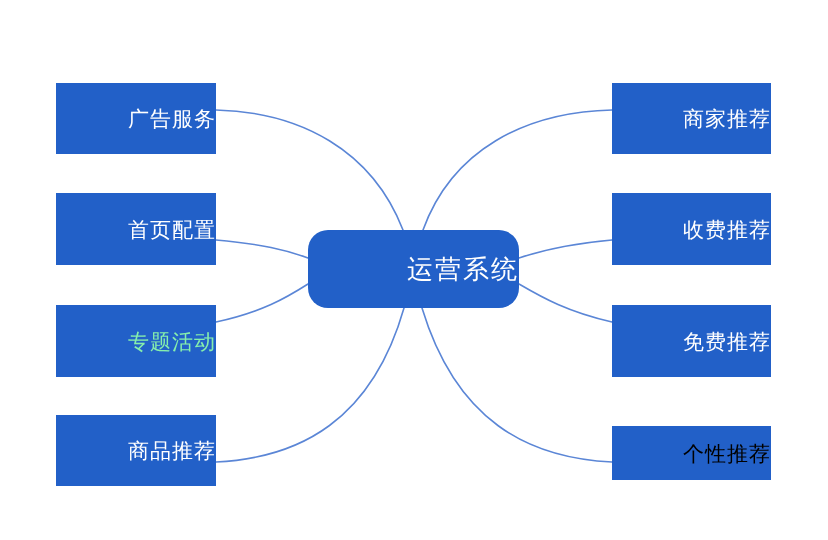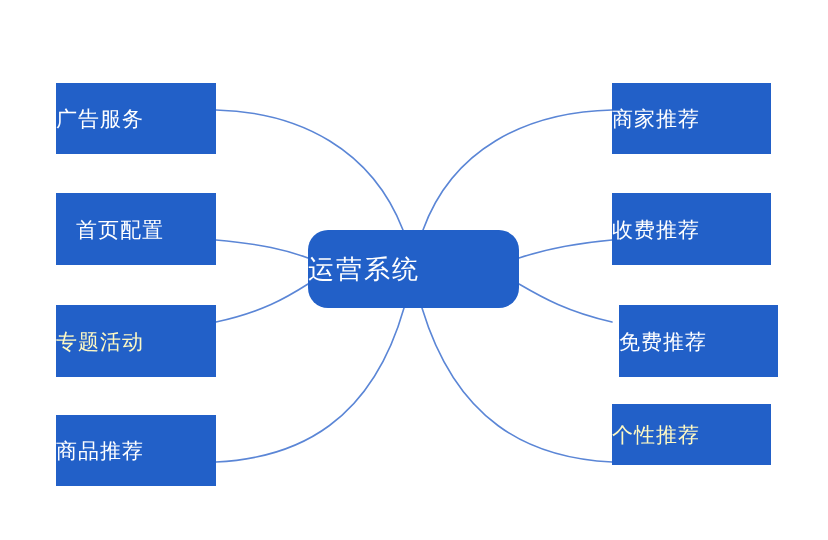--- a/index.html
+++ b/index.html
@@ -26,21 +26,21 @@
     height: 540px;
     pointer-events: none;
   }
   .node {
     position: absolute;
     box-sizing: border-box;
     background: #2260c8;
     color: #ffffff;
     display: flex;
     align-items: center;
-    justify-content: flex-start;
+    justify-content: flex-end;
     letter-spacing: 1px;
     z-index: 2;
   }
   .node.leaf {
     width: 160px;
     height: 71px;
     font-size: 21px;
   }
   .node.leaf.right {
     width: 159px;
@@ -74,37 +74,37 @@
         <path d="M422,308 C456,420 527,458 612,462"></path>
       </g>
   </svg>
 
   <div class="node leaf left" id="left-node-0" style="left: 56px; top: 83px; width: 160px; height: 71px; background: rgb(34, 96, 200); color: rgb(255, 255, 255);">
     <span class="node-label">广告服务</span>
   </div>
   <div class="node leaf left" id="left-node-1" style="left: 56px; top: 193px; width: 160px; height: 72px; background: rgb(34, 96, 200); color: rgb(255, 255, 255); padding-left: 20px;">
     <span class="node-label">首页配置</span>
   </div>
-  <div class="node leaf left" id="left-node-2" style="left: 56px; top: 305px; width: 160px; height: 72px; background: rgb(34, 96, 200); color: #fef9c3;">
+  <div class="node leaf left" id="left-node-2" style="left: 56px; top: 305px; width: 160px; height: 72px; background: rgb(34, 96, 200); color: #86efac;">
     <span class="node-label">专题活动</span>
   </div>
   <div class="node leaf left" id="left-node-3" style="left: 56px; top: 415px; width: 160px; height: 71px; background: rgb(34, 96, 200); color: rgb(255, 255, 255);">
     <span class="node-label">商品推荐</span>
   </div>
 
   <div class="node center" id="center-node" style="left: 308px; top: 230px; width: 211px; height: 78px; background: rgb(34, 96, 200); color: rgb(255, 255, 255);">
     <span class="node-label">运营系统</span>
   </div>
 
   <div class="node leaf right" id="right-node-1" style="left: 612px; top: 193px; width: 159px; height: 72px; background: rgb(34, 96, 200); color: rgb(255, 255, 255);">
     <span class="node-label">收费推荐</span>
   </div>
   <div class="node leaf right" id="right-node-0" style="left: 612px; top: 83px; width: 159px; height: 71px; background: rgb(34, 96, 200); color: rgb(255, 255, 255);">
     <span class="node-label">商家推荐</span>
   </div>
-  <div class="node leaf right" id="right-node-2" style="left: 612px; top: 305px; width: 159px; height: 72px; background: rgb(34, 96, 200); color: rgb(255, 255, 255); margin-left: 7px;">
+  <div class="node leaf right" id="right-node-2" style="left: 612px; top: 305px; width: 159px; height: 72px; background: rgb(34, 96, 200); color: rgb(255, 255, 255);">
     <span class="node-label">免费推荐</span>
   </div>
-  <div class="node leaf right" id="right-node-3" style="left: 612px; top: 404px; width: 159px; height: 61px; background: rgb(34, 96, 200); color: #fef9c3;">
+  <div class="node leaf right" id="right-node-3" style="left: 612px; top: 426px; width: 159px; height: 54px; background: rgb(34, 96, 200); color: #000000;">
     <span class="node-label">个性推荐</span>
   </div>
 
 </div>
 
 </body></html>

